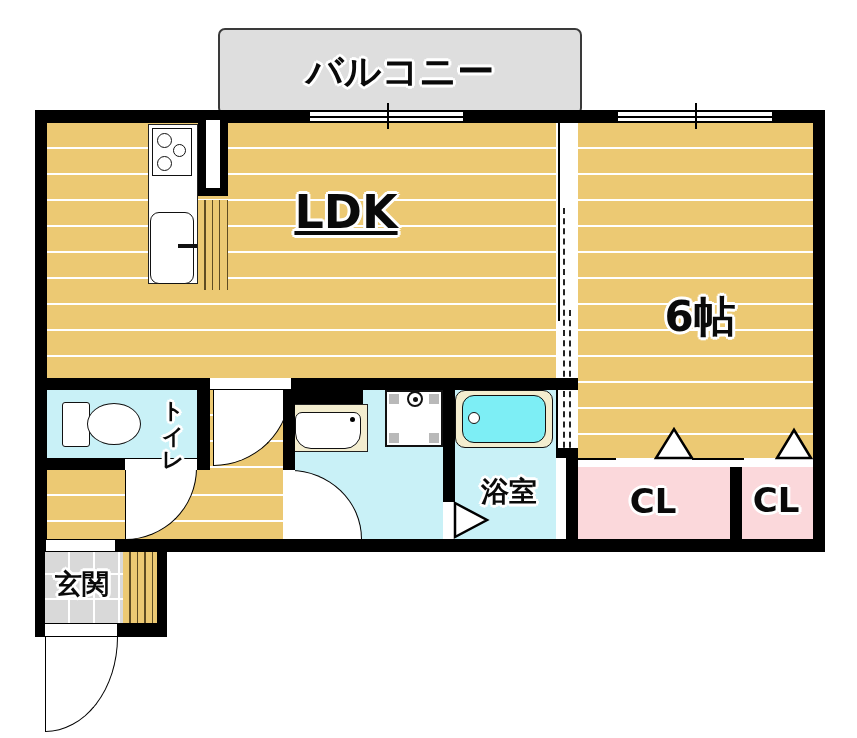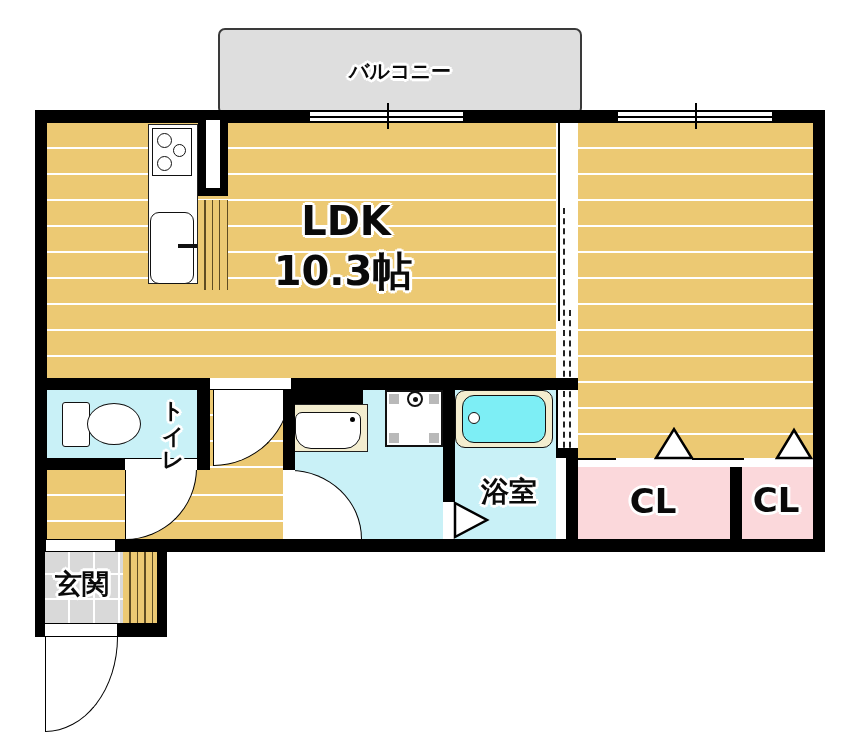--- a/index.html
+++ b/index.html
@@ -31,21 +31,21 @@
   svg.tri{position:absolute;left:0;top:0;z-index:36;pointer-events:none;}
   .circ{position:absolute;border:1.5px solid #111;border-radius:50%;background:#fff;box-sizing:border-box;}
 </style>
 </head>
 <body>
 
 <div class="plan">
 
   <div class="abs" style="left:218px;top:28px;width:360px;height:83px;background:var(--balcony-gray);
               border:2px solid #3a3a3a;border-radius:7px;z-index:5;display:flex;align-items:center;justify-content:center;">
-    <span class="halo" style="position:static;transform:none;font-size:20px;">バルコニー</span>
+    <span class="halo" style="position:static;transform:none;font-size:37px;">バルコニー</span>
   </div>
 
   <div class="floor tan" style="left:47px;top:123px;width:509px;height:255px;"></div>
   <div class="floor tan" style="left:578px;top:123px;width:235px;height:335px;"></div>
   <div class="floor tan" style="left:210px;top:390px;width:73px;height:80px;"></div>
   <div class="floor tan" style="left:47px;top:470px;width:236px;height:69px;"></div>
   <div class="floor cyan" style="left:47px;top:390px;width:150px;height:68px;"></div>
   <div class="floor cyan" style="left:295px;top:390px;width:148px;height:149px;"></div>
   <div class="floor cyan" style="left:455px;top:390px;width:101px;height:149px;"></div>
   <div class="floor pink" style="left:578px;top:467px;width:152px;height:72px;"></div>
@@ -133,21 +133,21 @@
   <div class="fx" style="left:455px;top:390px;width:98px;height:58px;background:var(--tub-surround);border-radius:10px;"></div>
   <div class="fx" style="left:462px;top:395px;width:84px;height:48px;background:var(--tub-cyan);border-radius:12px;z-index:25;"></div>
   <div class="circ" style="left:468px;top:412px;width:12px;height:12px;z-index:26;"></div>
 
   <svg class="tri" width="857" height="738">
     <polygon points="455,503 455,537 487,520" fill="#fff" stroke="#000" stroke-width="2.5"></polygon>
     <polygon points="656,458 692,458 674,429" fill="#fff" stroke="#000" stroke-width="2.5"></polygon>
     <polygon points="777,458 811,458 794,430" fill="#fff" stroke="#000" stroke-width="2.5"></polygon>
   </svg>
 
-  <div class="halo" style="left:346px;top:221px;font-size:40px;">LDK</div>
-  <div class="halo" style="left:343px;top:271px;font-size:40px;">10.3帖</div>
+  <div class="halo" style="left:346px;top:212px;font-size:46px;text-decoration:underline;">LDK</div>
+  <div class="halo" style="left:700px;top:317px;font-size:42px;">6帖</div>
   <div class="halo" style="left:173px;top:423px;font-size:22px;writing-mode:vertical-rl;text-orientation:upright;">トイレ</div>
   <div class="halo" style="left:509px;top:492px;font-size:28px;">浴室</div>
   <div class="halo" style="left:653px;top:501px;font-size:34px;">CL</div>
   <div class="halo" style="left:776px;top:500px;font-size:34px;">CL</div>
   <div class="halo" style="left:82px;top:584px;font-size:27px;">玄関</div>
 
 </div>
 
 </body></html>

